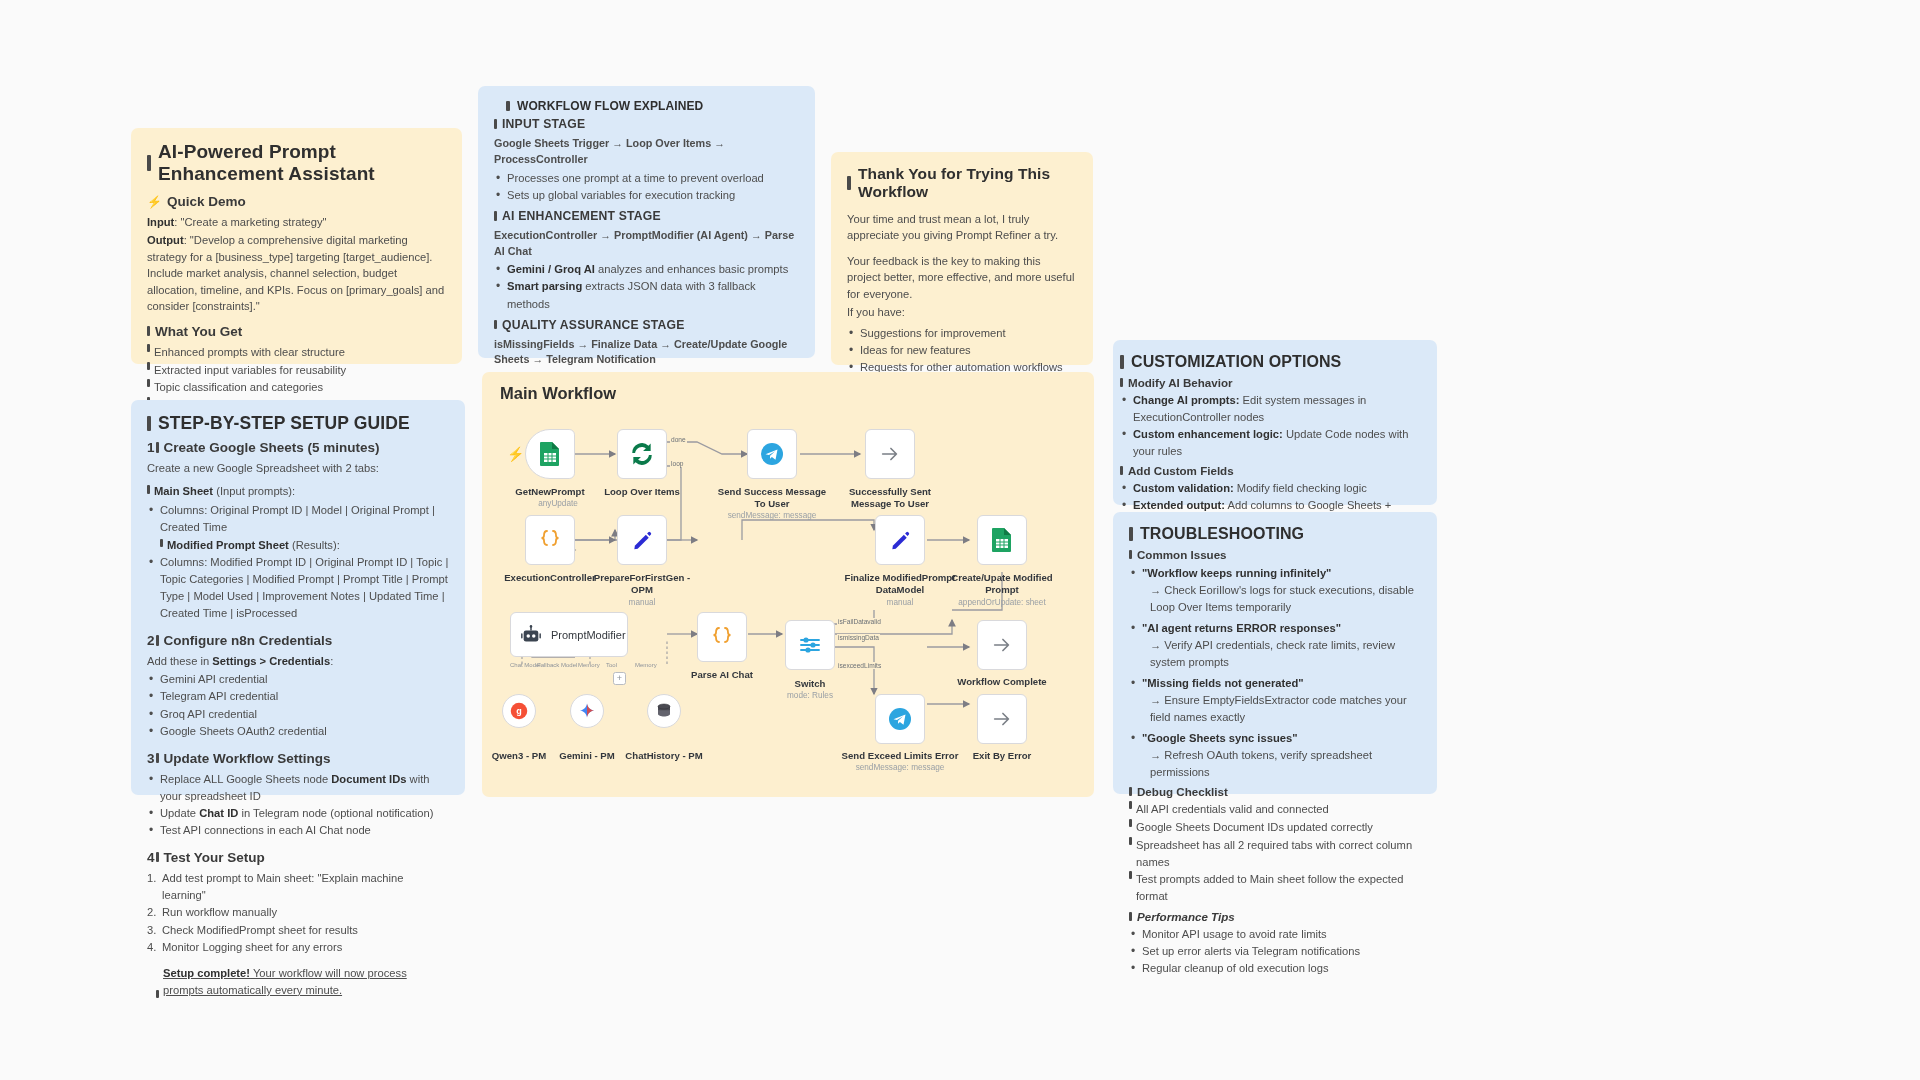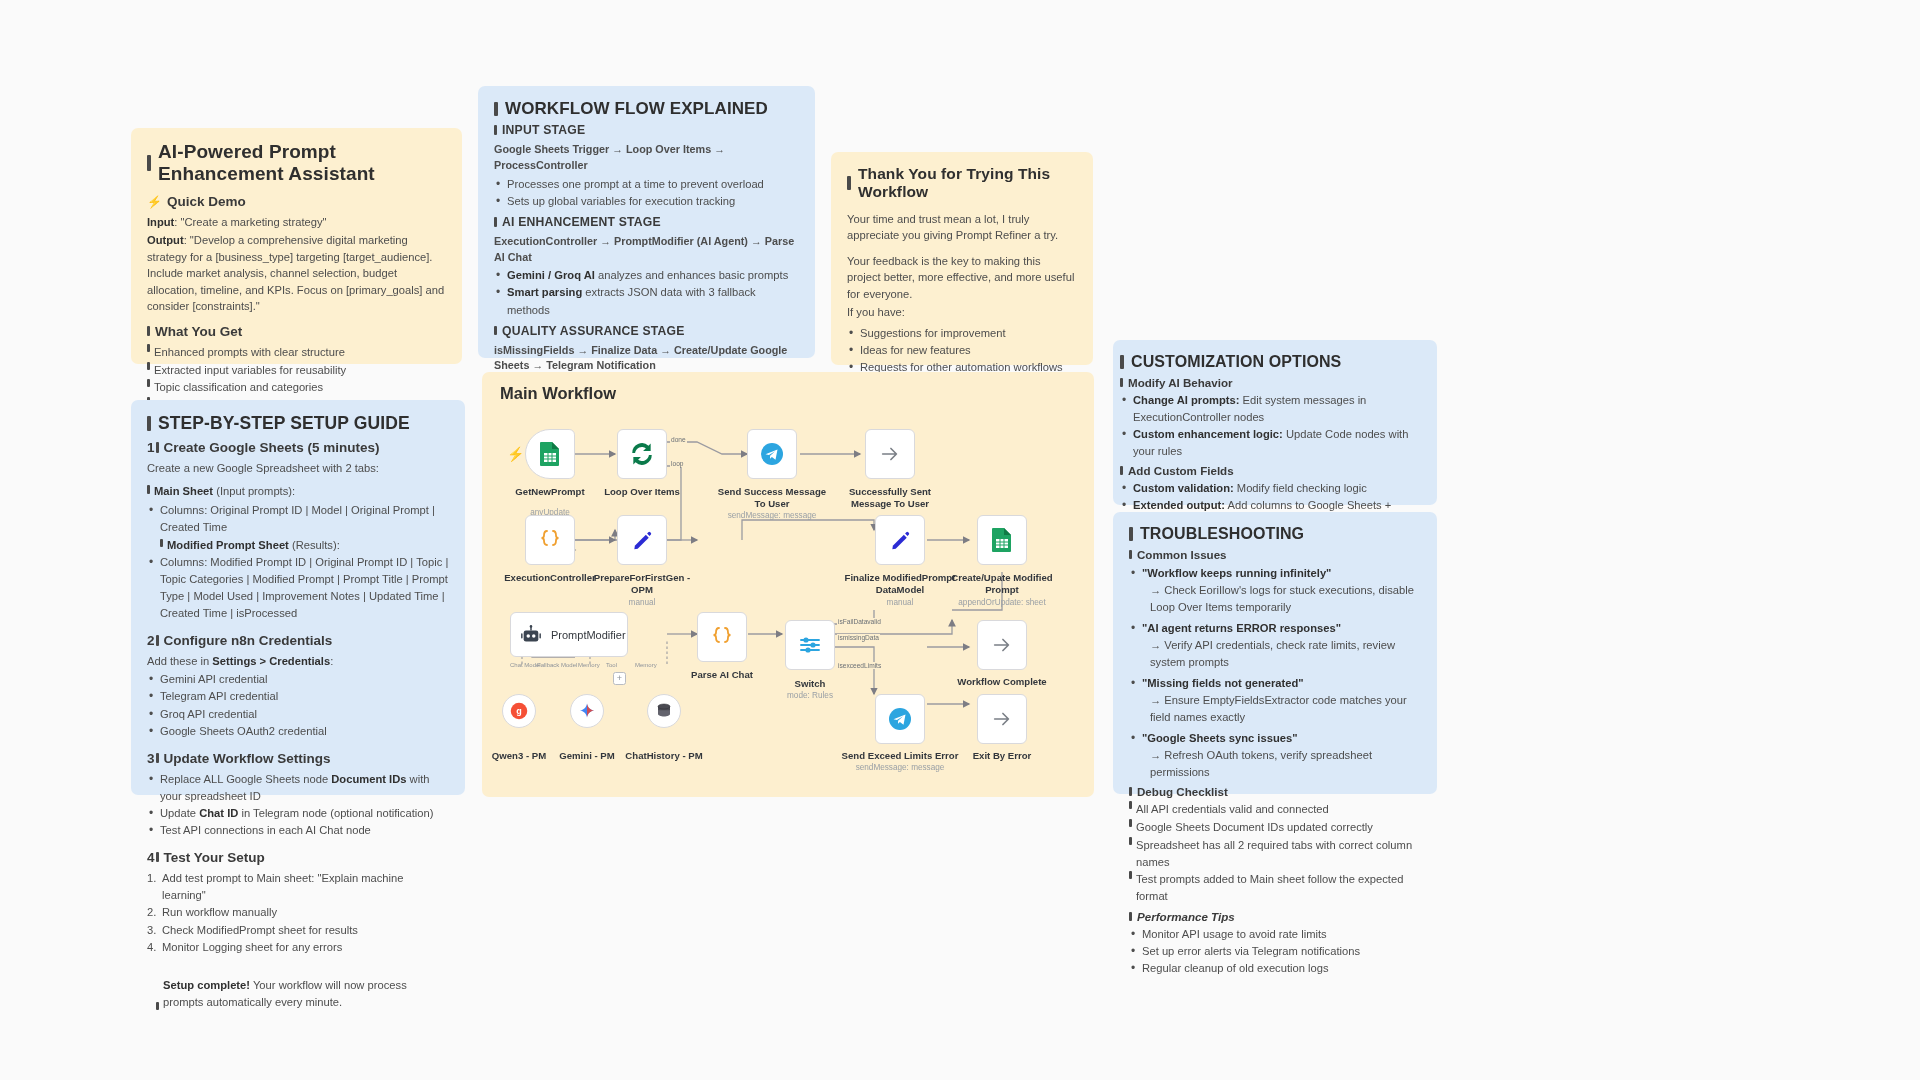--- a/index.html
+++ b/index.html
@@ -219,28 +219,28 @@
       <span>4</span>
       <span class="bar sm" style="margin-left:1px;"></span>
       <span>Test Your Setup</span>
     </h2>
     <ol class="nums">
       <li>Add test prompt to Main sheet: "Explain machine learning"</li>
       <li>Run workflow manually</li>
       <li>Check ModifiedPrompt sheet for results</li>
       <li>Monitor Logging sheet for any errors</li>
     </ol>
-    <p class="body" style="margin-top:21px;display:flex;align-items:flex-end;padding-left:9px;">
+    <p class="body" style="margin-top:9px;display:flex;align-items:flex-end;padding-left:9px;text-decoration:underline;">
       <span class="bar xs" style="margin-top:2px;"></span>
       <span><span class="b">Setup complete!</span><span> Your workflow will now process prompts automatically every minute.</span></span>
     </p>
   </div>
 
   <div class="card blue card-pad" id="flow-card" style="left:478px; top:86px; width:337px; height:272px;">
-    <h1 class="title" style="font-size:17px;margin-bottom:4px;">
+    <h1 class="title" style="font-size:12px;margin-bottom:4px;margin-left:12px;">
       <span class="bar"></span>
       <span>WORKFLOW FLOW EXPLAINED</span>
     </h1>
 
     <h2 class="sub caps" style="font-size:12.2px;margin:2px 0 5px 0;">
       <span class="bar sm"></span>
       <span>INPUT STAGE</span>
     </h2>
     <p class="body b" style="font-size:10.8px;">Google Sheets Trigger → Loop Over Items → ProcessController</p>
     <ul class="dots">
@@ -439,21 +439,21 @@
     <span style="position:absolute;left:25px;top:74px;color:#e8663d;font-size:14px;font-weight:700;">⚡</span>
     <div class="node trigger" style="left:43px;top:57px;">
       <svg width="22" height="26" viewBox="0 0 22 26">
         <path d="M2 1h11l7 7v16a1 1 0 0 1-1 1H2a1 1 0 0 1-1-1V2a1 1 0 0 1 1-1z" fill="#1ea362"></path>
         <path d="M13 1l7 7h-7z" fill="#0f7a45"></path>
         <rect x="5" y="12" width="12" height="9" fill="#fff"></rect>
         <path d="M5 15h12M5 18h12M9 12v9M13 12v9" stroke="#1ea362" stroke-width="1"></path>
       </svg>
     </div>
     <div class="node-label" style="left:9px;top:114px;">GetNewPrompt</div>
-    <div class="node-sub" style="left:9px;top:127px;margin-top:9px;">anyUpdate</div>
+    <div class="node-sub" style="left:17px;top:127px;">anyUpdate</div>
 
     <div class="node" style="left:135px;top:57px;">
       <svg width="26" height="26" viewBox="0 0 24 24">
         <path d="M3 11a9 9 0 0 1 15-6.7l2-2v7h-7l2.6-2.6A6.4 6.4 0 0 0 5.6 11z" fill="#0a7a4a"></path>
         <path d="M21 13a9 9 0 0 1-15 6.7l-2 2v-7h7l-2.6 2.6A6.4 6.4 0 0 0 18.4 13z" fill="#0a7a4a"></path>
       </svg>
     </div>
     <div class="node-label" style="left:101px;top:114px;">Loop Over Items</div>
     <div class="conn-label" style="left:188px;top:64px;">done</div>
     <div class="conn-label" style="left:188px;top:88px;">loop</div>

